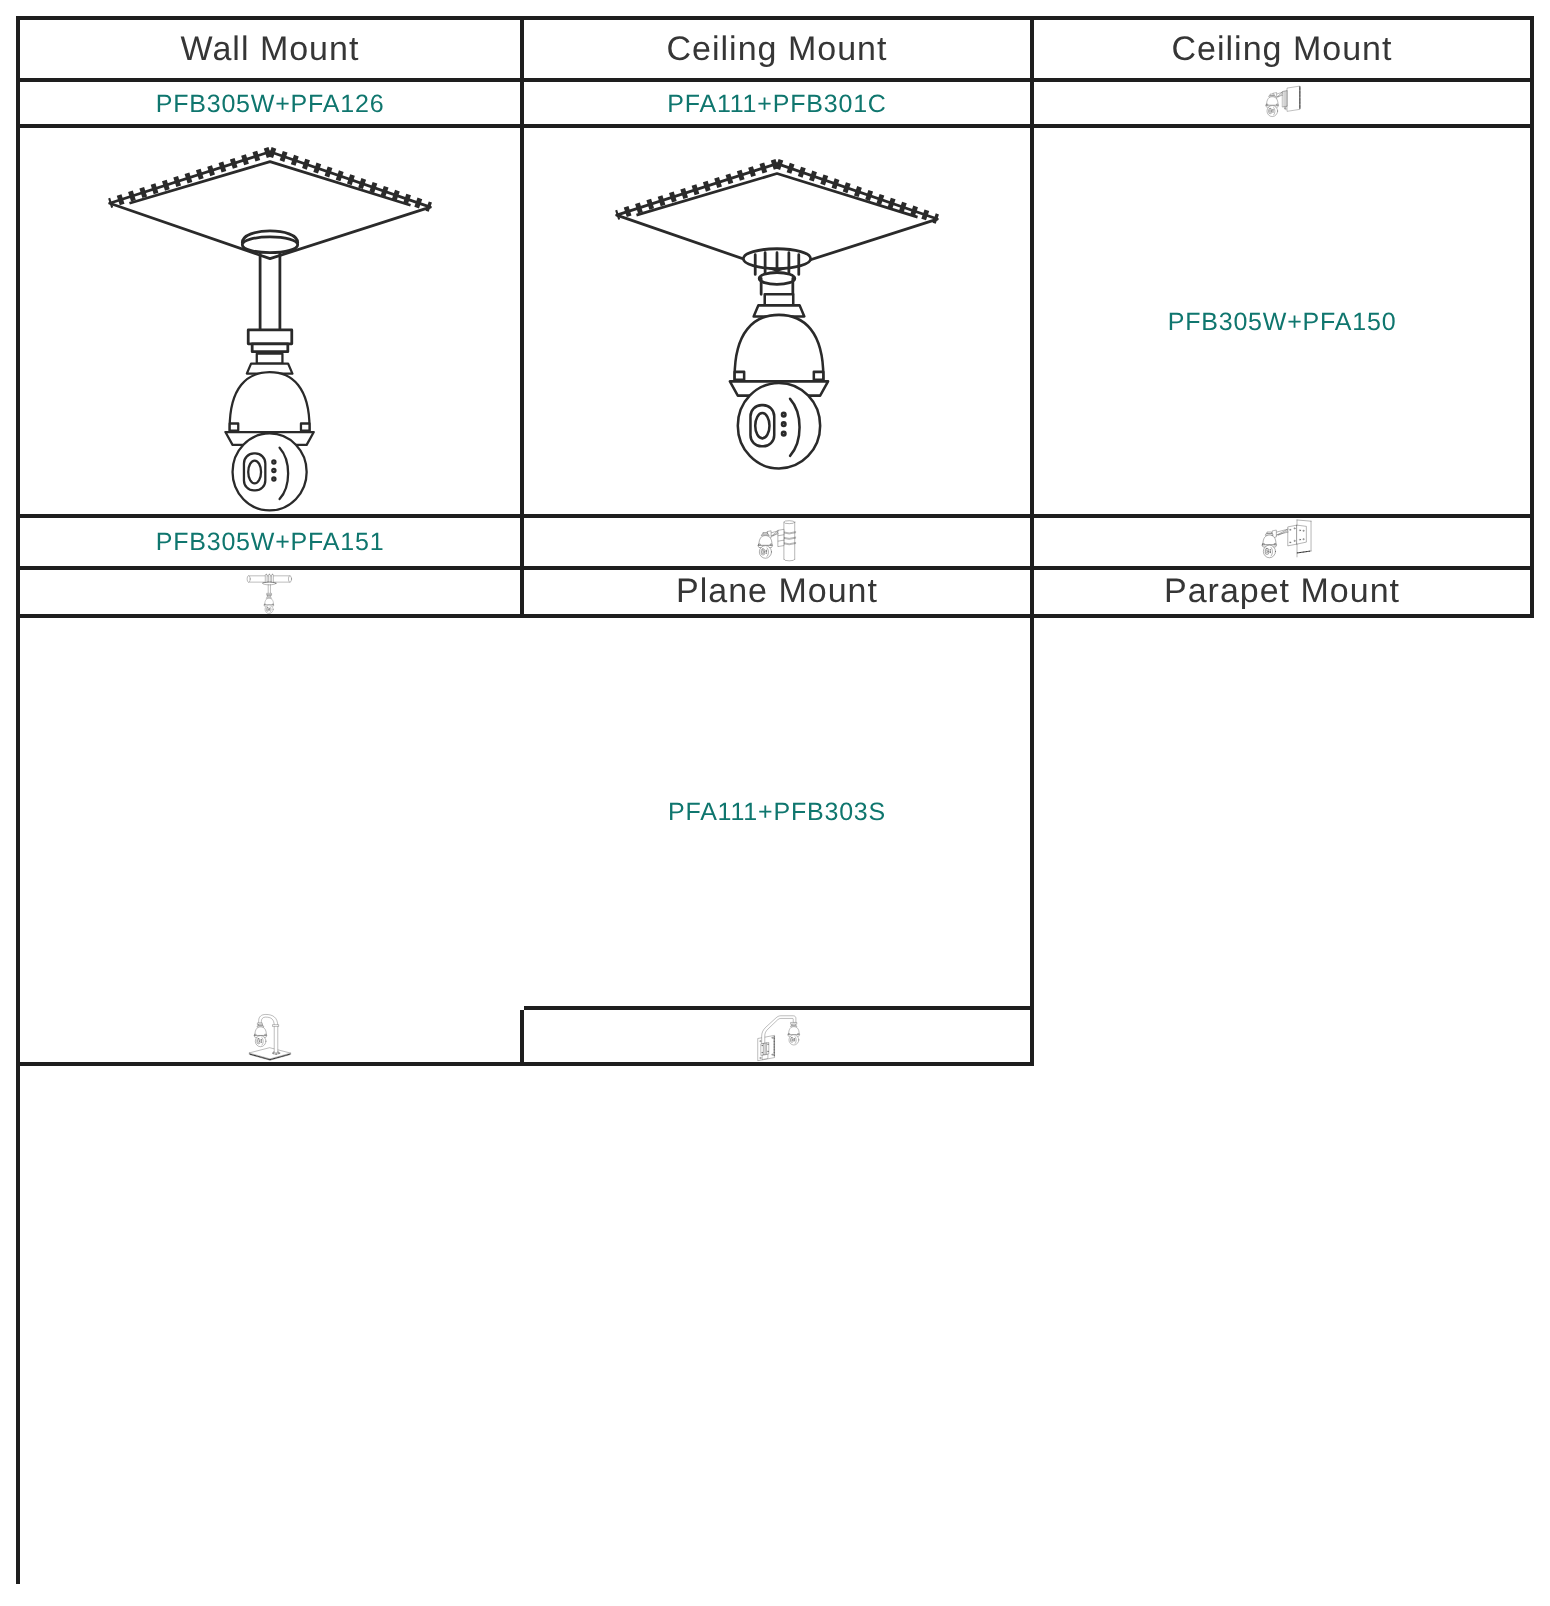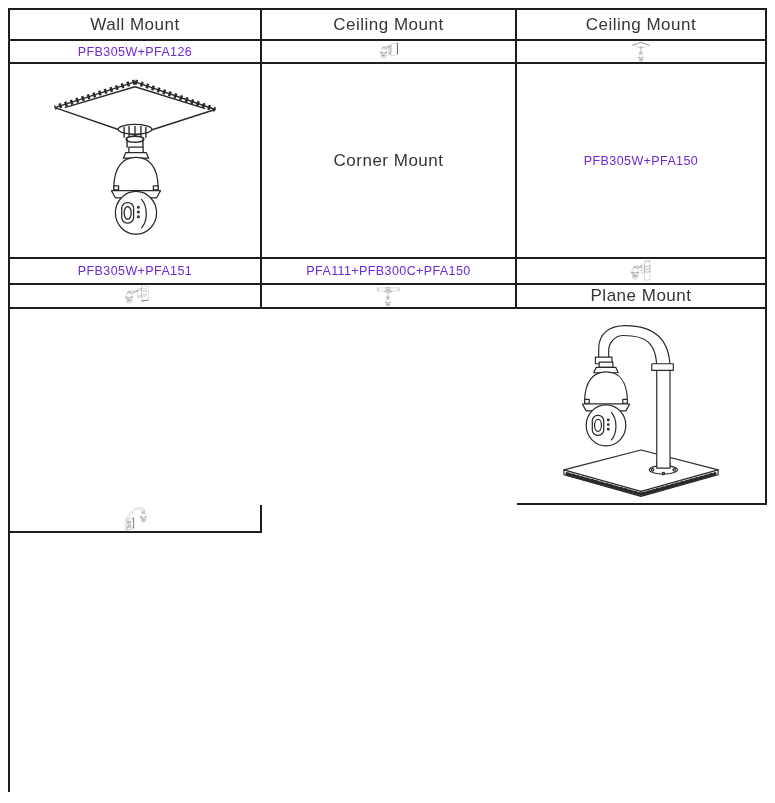--- a/index.html
+++ b/index.html
@@ -14,21 +14,21 @@
     grid-template-rows:31px 23px 195px 26px 24px 196px 28px 25px 234px;
     border-top:2px solid #1e1e1e; border-left:2px solid #1e1e1e;
   }
   .cell {
     box-sizing:border-box; background:#fff; overflow:hidden;
     border-right:2px solid #1e1e1e; border-bottom:2px solid #1e1e1e;
     display:flex; align-items:center; justify-content:center;
   }
   .cell.empty { border:none; }
   .title { font-size:17px; letter-spacing:.5px; color:#363636; white-space:nowrap; }
-  .parts { font-size:12.5px; letter-spacing:.4px; color:#6d28d9; white-space:nowrap; }
+  .parts { font-size:12.5px; letter-spacing:.4px; color:#0f766e; white-space:nowrap; }
   .img svg { display:block; width:100%; height:100%; }
   .defs { position:absolute; width:0; height:0; overflow:hidden; }
 </style>
 </head>
 <body>
 
 <svg class="defs" aria-hidden="true">
   <defs>
 
     <g id="ptzcam" fill="#ffffff" stroke="#2a2a2a" stroke-width="1.6" stroke-linejoin="round" stroke-linecap="round">
@@ -64,20 +64,23 @@
     <div class="cell">
         <span class="title">Ceiling Mount</span>
       </div>
     <div class="cell">
         <span class="title">Ceiling Mount</span>
       </div>
 
     <div class="cell">
         <span class="parts">PFB305W+PFA126</span>
       </div>
+    <div class="cell">
+        <span class="parts">PFA111+PFB301C</span>
+      </div>
 
     <div class="cell img">
       <svg viewBox="0 0 250 195" preserveAspectRatio="xMidYMid meet">
         <g fill="none" stroke="#2a2a2a" stroke-width="1.4" stroke-linejoin="round" stroke-linecap="round">
           <path d="M150 28 L208 19 L208 127 L150 136 Z" fill="#fff"></path>
           <path d="M208 22 V125" stroke-width="5" stroke-dasharray="2.5 4"></path>
           <path d="M128 44 L150 40 L150 112 L128 116 Z" fill="#fff"></path>
           <path d="M134 43 V115 M140 42 V114 M146 41 V113"></path>
           <circle cx="139" cy="121" r="3" fill="#fff"></circle>
           <path d="M136 125 q3 6 9 2"></path>
@@ -108,32 +111,26 @@
         <g fill="none" stroke="#2a2a2a" stroke-width="1.4" stroke-linejoin="round" stroke-linecap="round">
           <ellipse cx="125" cy="66" rx="17" ry="5" fill="#fff"></ellipse>
           <path d="M114 64 V74 M119 63 V76 M125 63 V77 M131 63 V76 M136 64 V74"></path>
           <ellipse cx="125" cy="76" rx="9" ry="3" fill="#fff"></ellipse>
           <path d="M117 76 V84 M133 76 V84"></path>
         </g>
         <use href="#ptzcam" transform="translate(94,84) scale(0.8)"></use>
       </svg>
     </div>
 
-    <div class="cell">
-        <span class="title">Corner Mount</span>
-      </div>
 
     <div class="cell">
         <span class="parts">PFB305W+PFA150</span>
       </div>
     <div class="cell">
         <span class="parts">PFB305W+PFA151</span>
-      </div>
-    <div class="cell">
-        <span class="parts">PFA111+PFB300C+PFA150</span>
       </div>
 
     <div class="cell img">
       <svg viewBox="0 0 250 195" preserveAspectRatio="xMidYMid meet">
         <g fill="none" stroke="#2a2a2a" stroke-width="1.4" stroke-linejoin="round" stroke-linecap="round">
           <path d="M153 17 V168 M197 17 V168"></path>
           <ellipse cx="175" cy="17" rx="22" ry="6" fill="#fff"></ellipse>
           <path d="M153 168 A22 6 0 0 0 197 168"></path>
           <path d="M147 56 Q175 66 201 56 M147 60 Q175 70 201 60"></path>
           <path d="M147 78 Q175 88 201 78 M147 82 Q175 92 201 82"></path>
@@ -185,22 +182,28 @@
           <rect x="112" y="104" width="20" height="7" fill="#fff"></rect>
           <rect x="114" y="111" width="16" height="4" fill="#fff"></rect>
         </g>
         <use href="#ptzcam" transform="translate(93,117) scale(0.7)"></use>
       </svg>
     </div>
 
     <div class="cell">
         <span class="title">Plane Mount</span>
       </div>
+    <div class="cell">
+        <span class="title">Parapet Mount</span>
+      </div>
     <div class="cell empty"></div>
 
+    <div class="cell">
+        <span class="parts">PFA111+PFB303S</span>
+      </div>
     <div class="cell empty"></div>
 
     <div class="cell img">
       <svg viewBox="0 0 250 234" preserveAspectRatio="xMidYMid meet">
         <g fill="none" stroke="#2a2a2a" stroke-width="1.4" stroke-linejoin="round" stroke-linecap="round">
           <path d="M125 170 L218 194 L125 220 L32 194 Z" fill="#fff"></path>
           <path d="M32 194 V200 L125 226 L218 200 V194 M125 220 V226"></path>
           <path d="M36 199 L123 223 M127 223 L214 199" stroke-width="4.5" stroke-dasharray="2.5 3.5"></path>
           <ellipse cx="152" cy="186" rx="8" ry="3" fill="#fff"></ellipse>
           <path d="M144 186 V194 M160 186 V194"></path>

